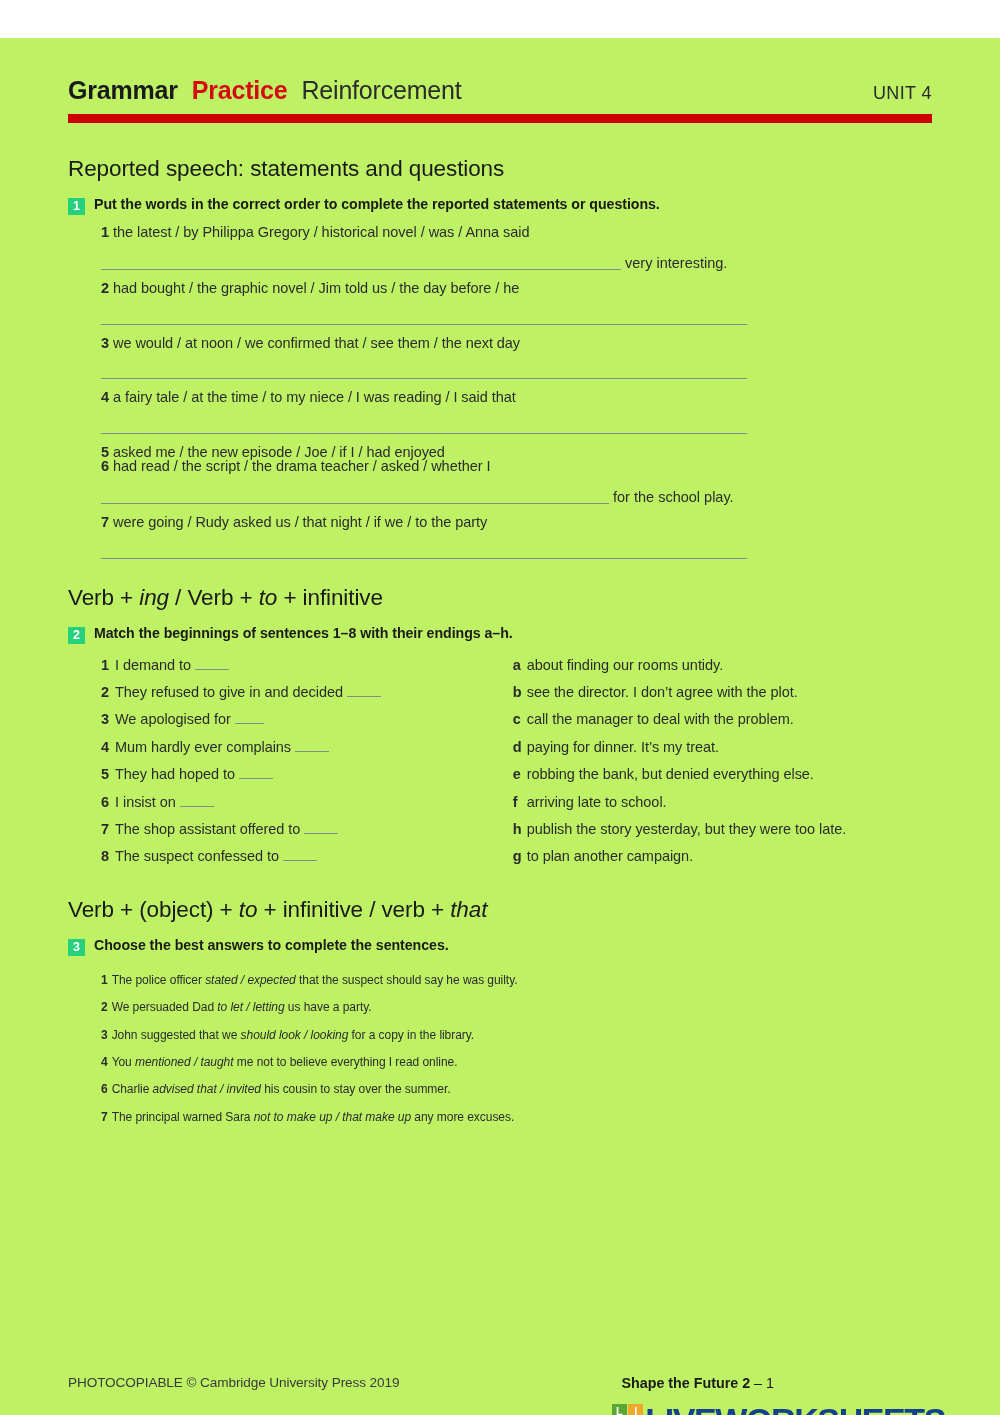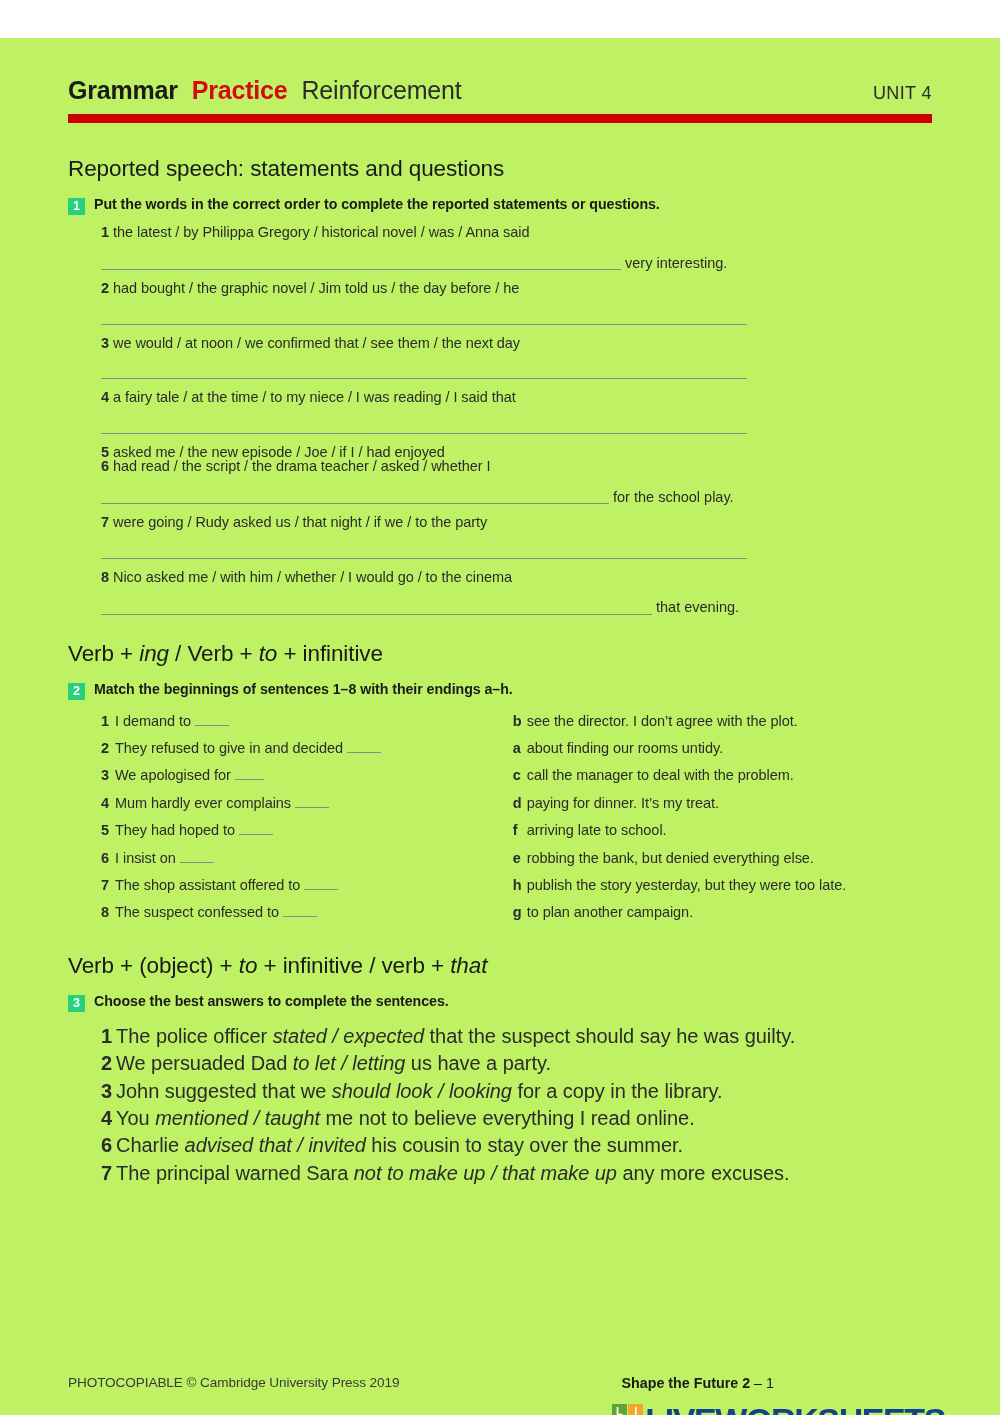--- a/index.html
+++ b/index.html
@@ -130,21 +130,21 @@
   .match-item .blank {
     display: inline-block;
     border-bottom: 1.3px solid #8a8a8a;
     height: 11px;
     vertical-align: baseline;
   }
 
   
   #ex3 { margin-top: 11px; padding-left: 33px; }
   .q3-item {
-    font-size: 20px;
+    font-size: 12px;
     color: #2b2b2b;
     line-height: 27.4px;
     letter-spacing: -0.05px;
     white-space: nowrap;
   }
   .q3-item .qnum { font-weight: bold; margin-right: 4px; }
   .q3-item em { font-style: italic; }
 
   
   .footer {
@@ -264,27 +264,20 @@
         <div class="q1-prompt"><span class="qnum">6</span><span>had read / the script / the drama teacher / asked / whether I</span></div>
         <div class="q1-answer">
           <div class="q1-rule" style="width: 508px;"></div>
           <div class="q1-tail">for the school play.</div>
         </div>
       </div>
       <div class="q1-item">
         <div class="q1-prompt"><span class="qnum">7</span><span>were going / Rudy asked us / that night / if we / to the party</span></div>
         <div class="q1-answer">
           <div class="q1-rule" style="width: 646px;"></div>
-        </div>
-      </div>
-      <div class="q1-item">
-        <div class="q1-prompt"><span class="qnum">8</span><span>Nico asked me / with him / whether / I would go / to the cinema</span></div>
-        <div class="q1-answer">
-          <div class="q1-rule" style="width: 551px;"></div>
-          <div class="q1-tail">that evening.</div>
         </div>
       </div>
     </div>
 
   <div class="section-title" id="sec2-title">Verb + <em>ing</em> / Verb + <em>to</em> + infinitive</div>
 
   <div class="instr-row">
     <div class="ex-badge">2</div>
     <div class="instr-text">Match the beginnings of sentences 1–8 with their endings a–h.</div>
   </div>
@@ -294,26 +287,26 @@
         <div class="match-item"><span class="mk">1</span><span>I demand to </span><span class="blank" style="width:34px"></span></div>
         <div class="match-item"><span class="mk">2</span><span>They refused to give in and decided </span><span class="blank" style="width:34px"></span></div>
         <div class="match-item"><span class="mk">3</span><span>We apologised for </span><span class="blank" style="width:29px"></span></div>
         <div class="match-item"><span class="mk">4</span><span>Mum hardly ever complains </span><span class="blank" style="width:34px"></span></div>
         <div class="match-item"><span class="mk">5</span><span>They had hoped to </span><span class="blank" style="width:34px"></span></div>
         <div class="match-item"><span class="mk">6</span><span>I insist on </span><span class="blank" style="width:34px"></span></div>
         <div class="match-item"><span class="mk">7</span><span>The shop assistant offered to </span><span class="blank" style="width:34px"></span></div>
         <div class="match-item"><span class="mk">8</span><span>The suspect confessed to </span><span class="blank" style="width:34px"></span></div>
       </div>
     <div class="match-col right" id="ex2-right">
+        <div class="match-item"><span class="mk">a</span><span>about finding our rooms untidy.</span></div>
         <div class="match-item"><span class="mk">b</span><span>see the director. I don’t agree with the plot.</span></div>
-        <div class="match-item"><span class="mk">a</span><span>about finding our rooms untidy.</span></div>
         <div class="match-item"><span class="mk">c</span><span>call the manager to deal with the problem.</span></div>
         <div class="match-item"><span class="mk">d</span><span>paying for dinner. It’s my treat.</span></div>
+        <div class="match-item"><span class="mk">e</span><span>robbing the bank, but denied everything else.</span></div>
         <div class="match-item"><span class="mk">f</span><span>arriving late to school.</span></div>
-        <div class="match-item"><span class="mk">e</span><span>robbing the bank, but denied everything else.</span></div>
         <div class="match-item"><span class="mk">h</span><span>publish the story yesterday, but they were too late.</span></div>
         <div class="match-item"><span class="mk">g</span><span>to plan another campaign.</span></div>
       </div>
   </div>
 
   <div class="section-title" id="sec3-title">Verb + (object) + <em>to</em> + infinitive / verb + <em>that</em></div>
 
   <div class="instr-row">
     <div class="ex-badge">3</div>
     <div class="instr-text">Choose the best answers to complete the sentences.</div>

